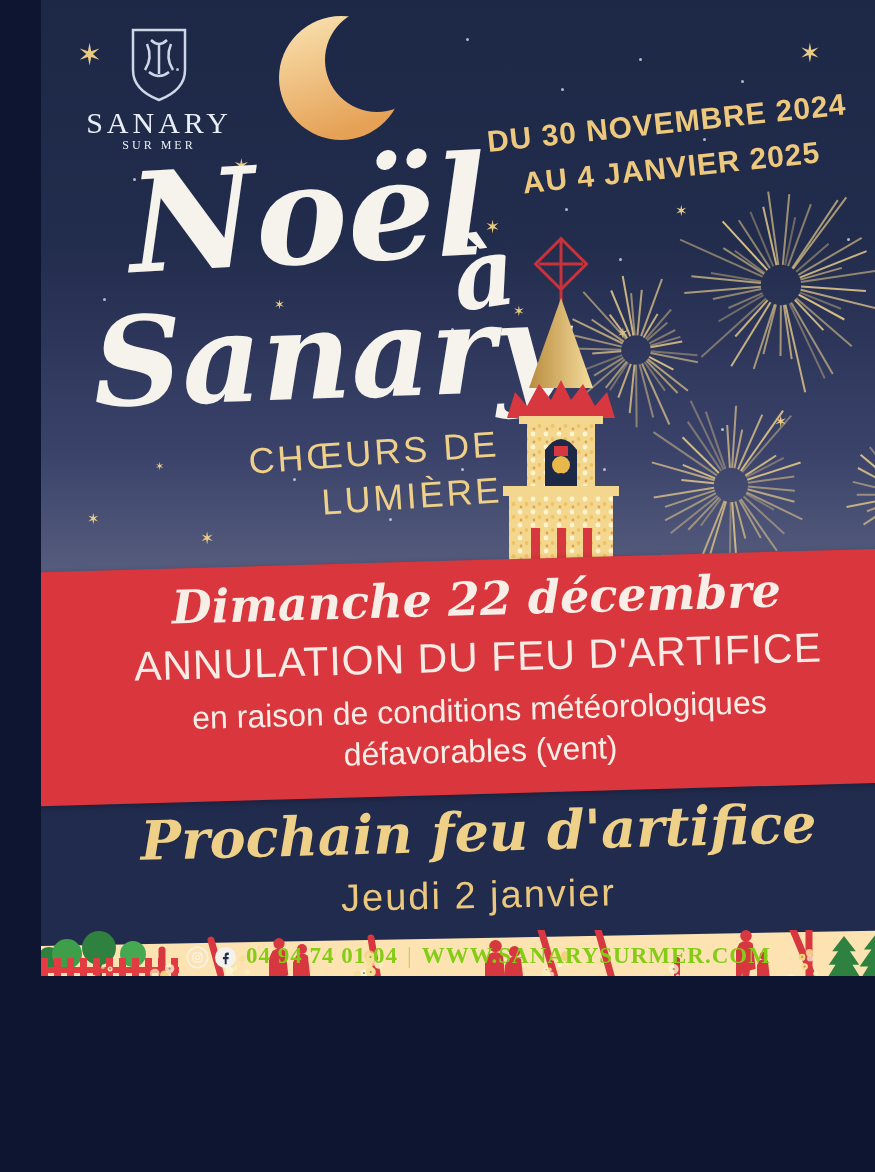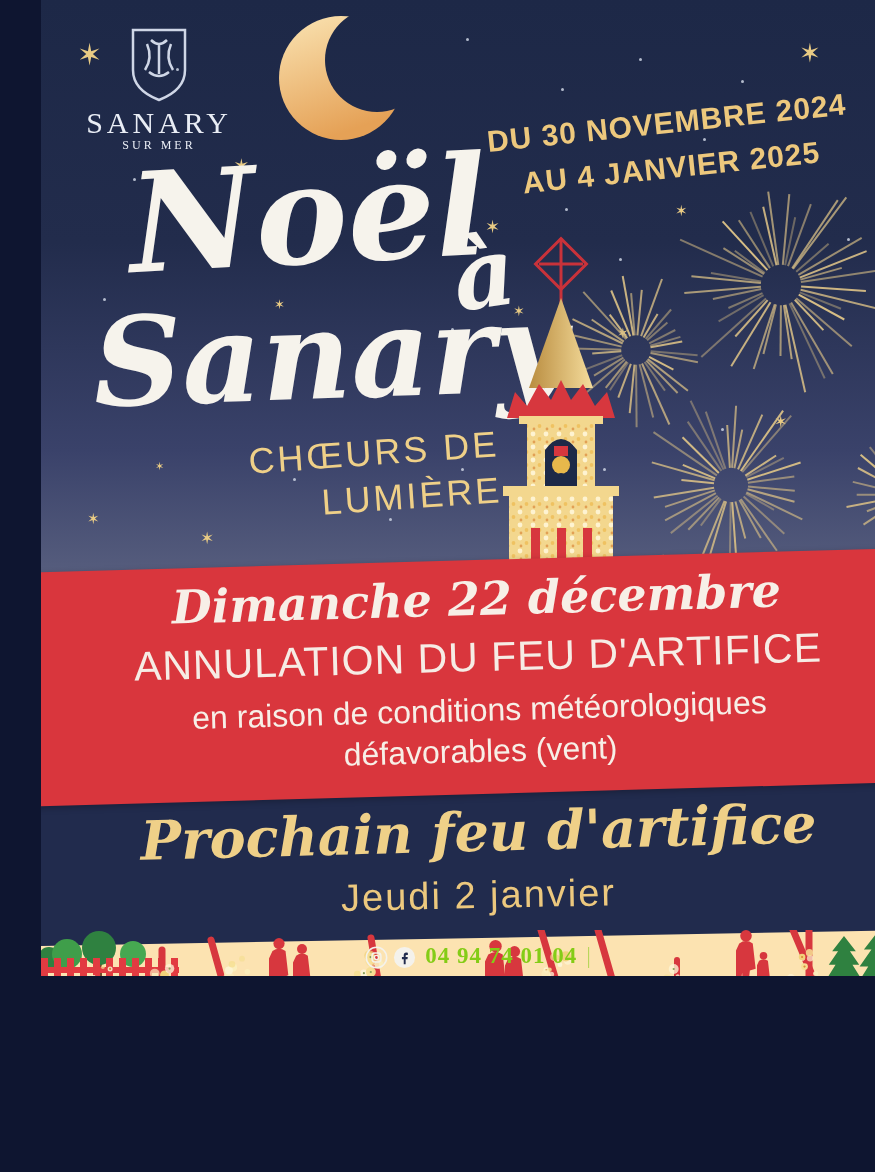--- a/index.html
+++ b/index.html
@@ -730,14 +730,15 @@
       <rect x="7.4" y="7.4" width="9.2" height="9.2" rx="2.8" fill="none" stroke="#f4f2ec" stroke-width="1.5"></rect>
       <circle cx="12" cy="12" r="2.2" fill="none" stroke="#f4f2ec" stroke-width="1.4"></circle>
       <circle cx="15.3" cy="8.7" r="0.9" fill="#f4f2ec"></circle>
     </svg>
     <svg width="23" height="23" viewBox="0 0 24 24" style="margin-left:-4px">
       <circle cx="12" cy="12" r="11" fill="#f4f2ec"></circle>
       <path d="M13.2,19 v-5.2 h1.9 l0.3,-2.2 h-2.2 v-1.4 q0,-0.9 1,-0.9 h1.3 V7 q-0.6,-0.1 -1.7,-0.1 q-2.6,0 -2.6,2.8 v1.9 H9.3 v2.2 h1.9 V19 z" fill="#212b4d"></path>
     </svg>
     <span>04 94 74 01 04</span>
     <span class="sep">|</span>
+    <span>WWW.SANARYSURMER.COM</span>
   </div>
 </div>
 
 </body></html>

